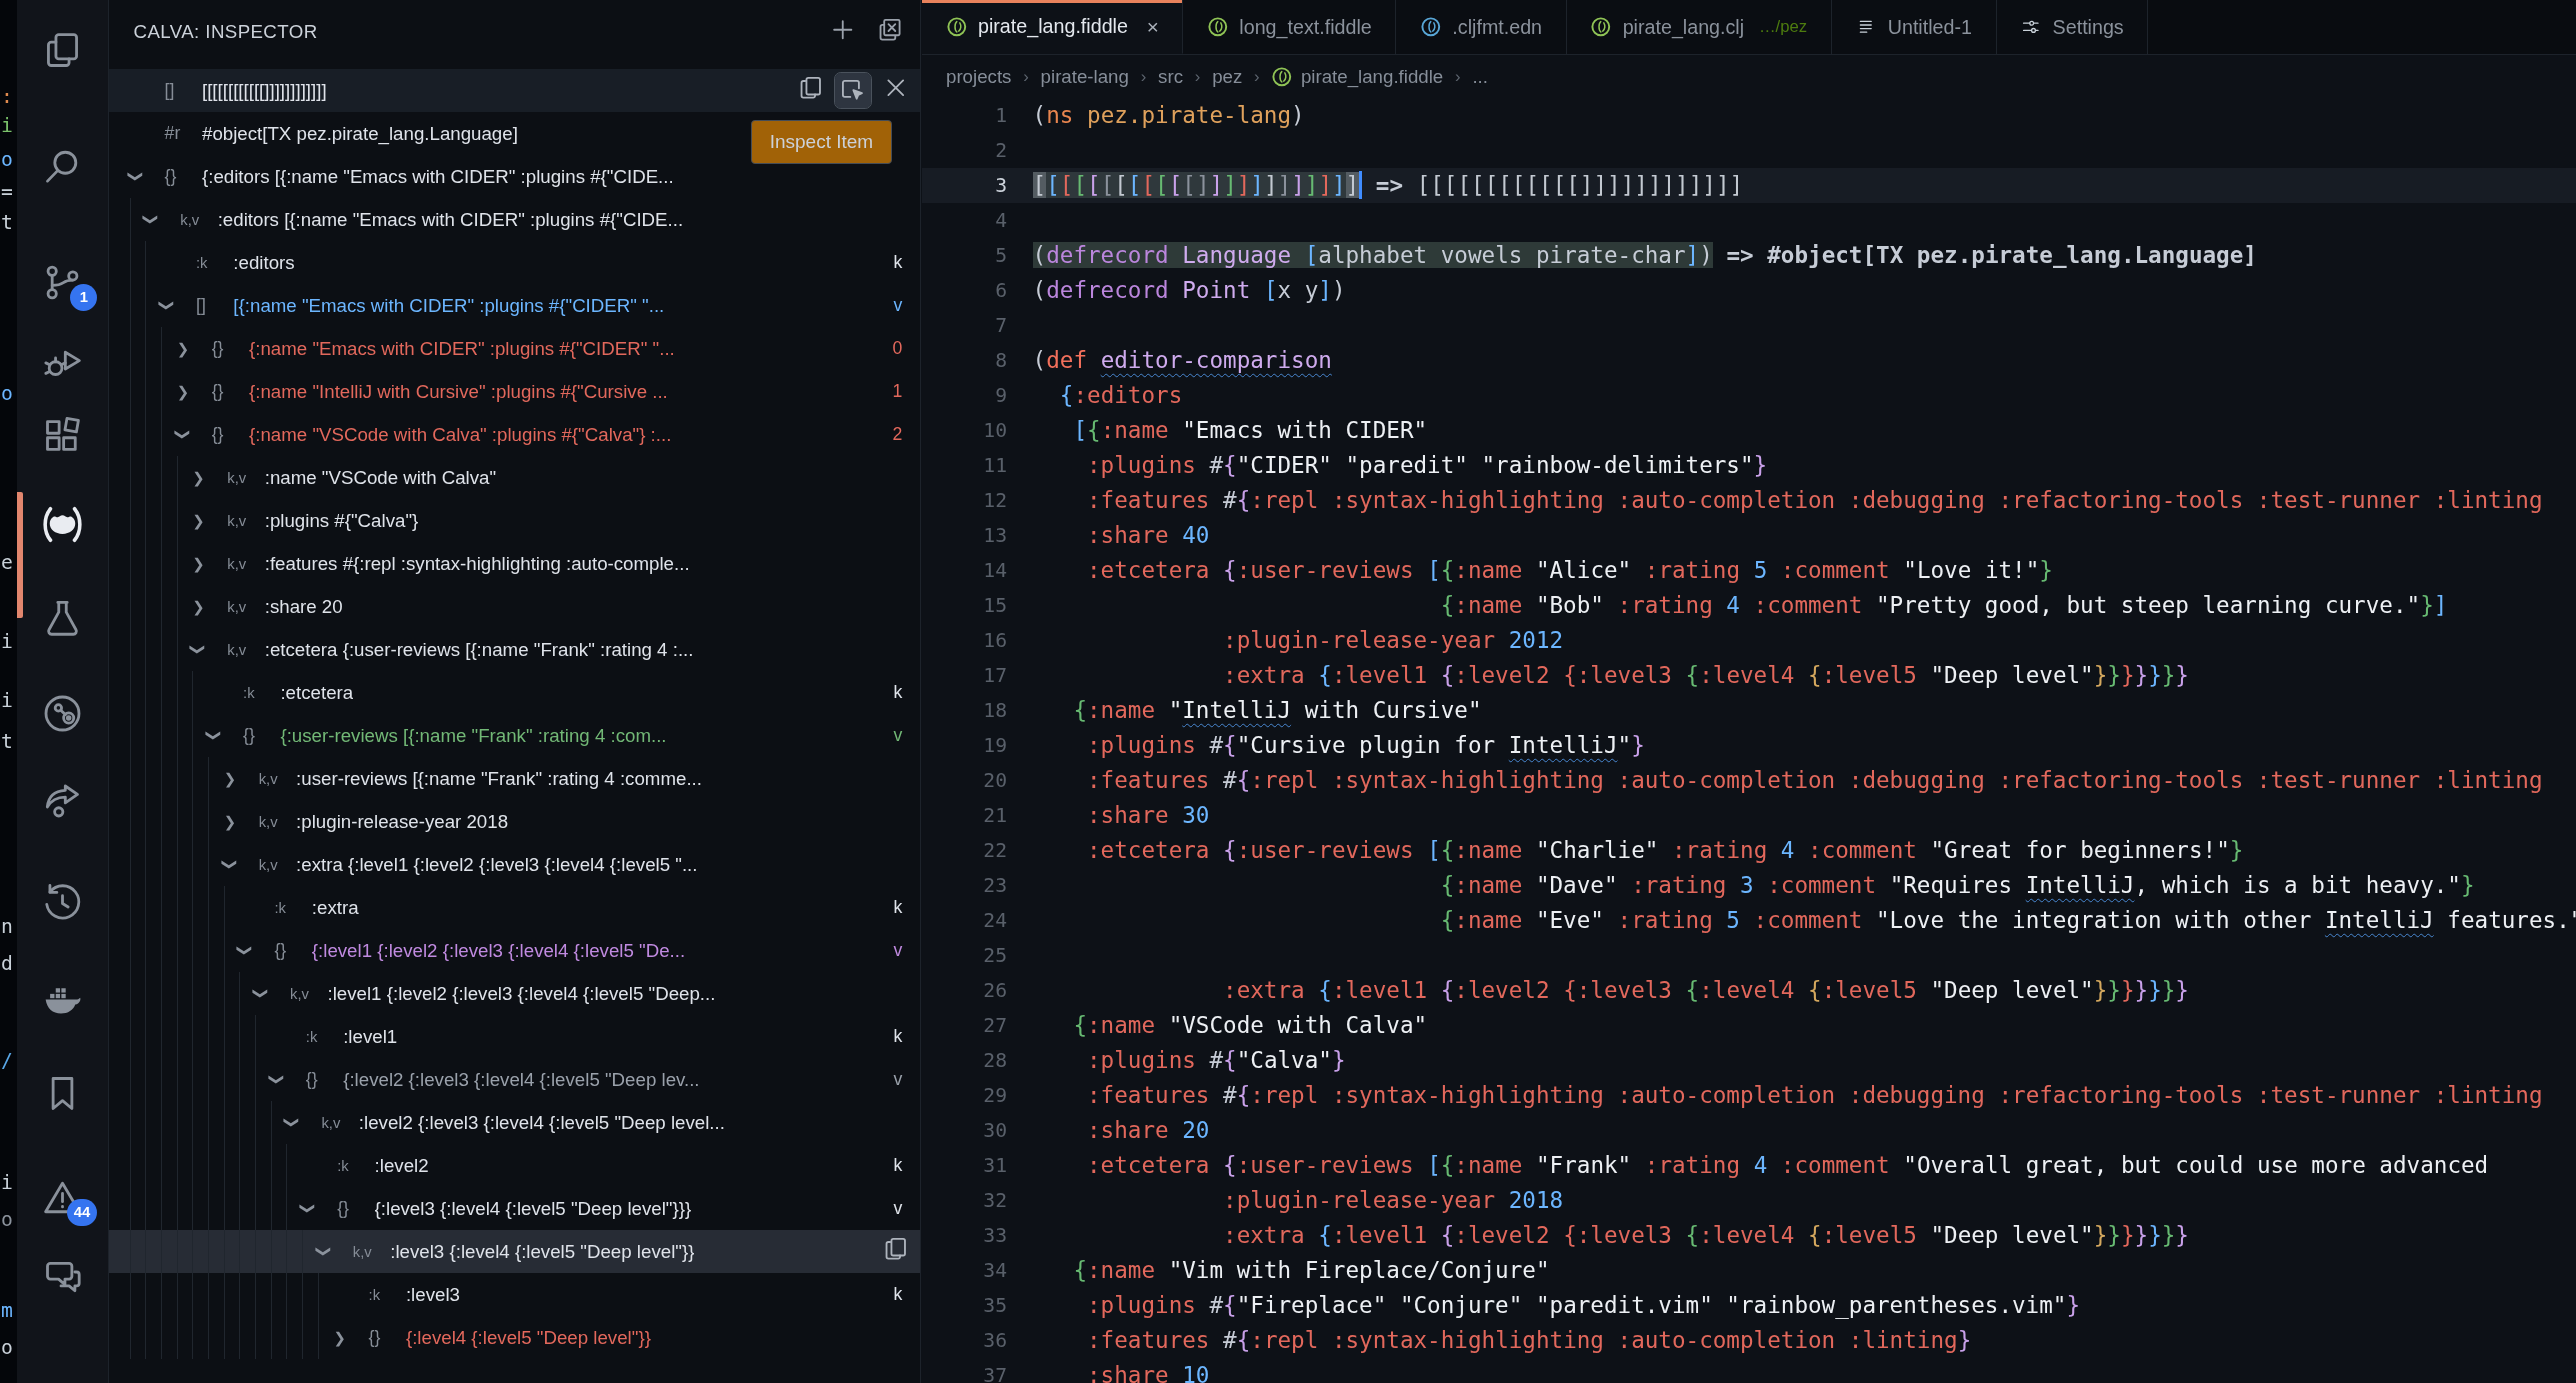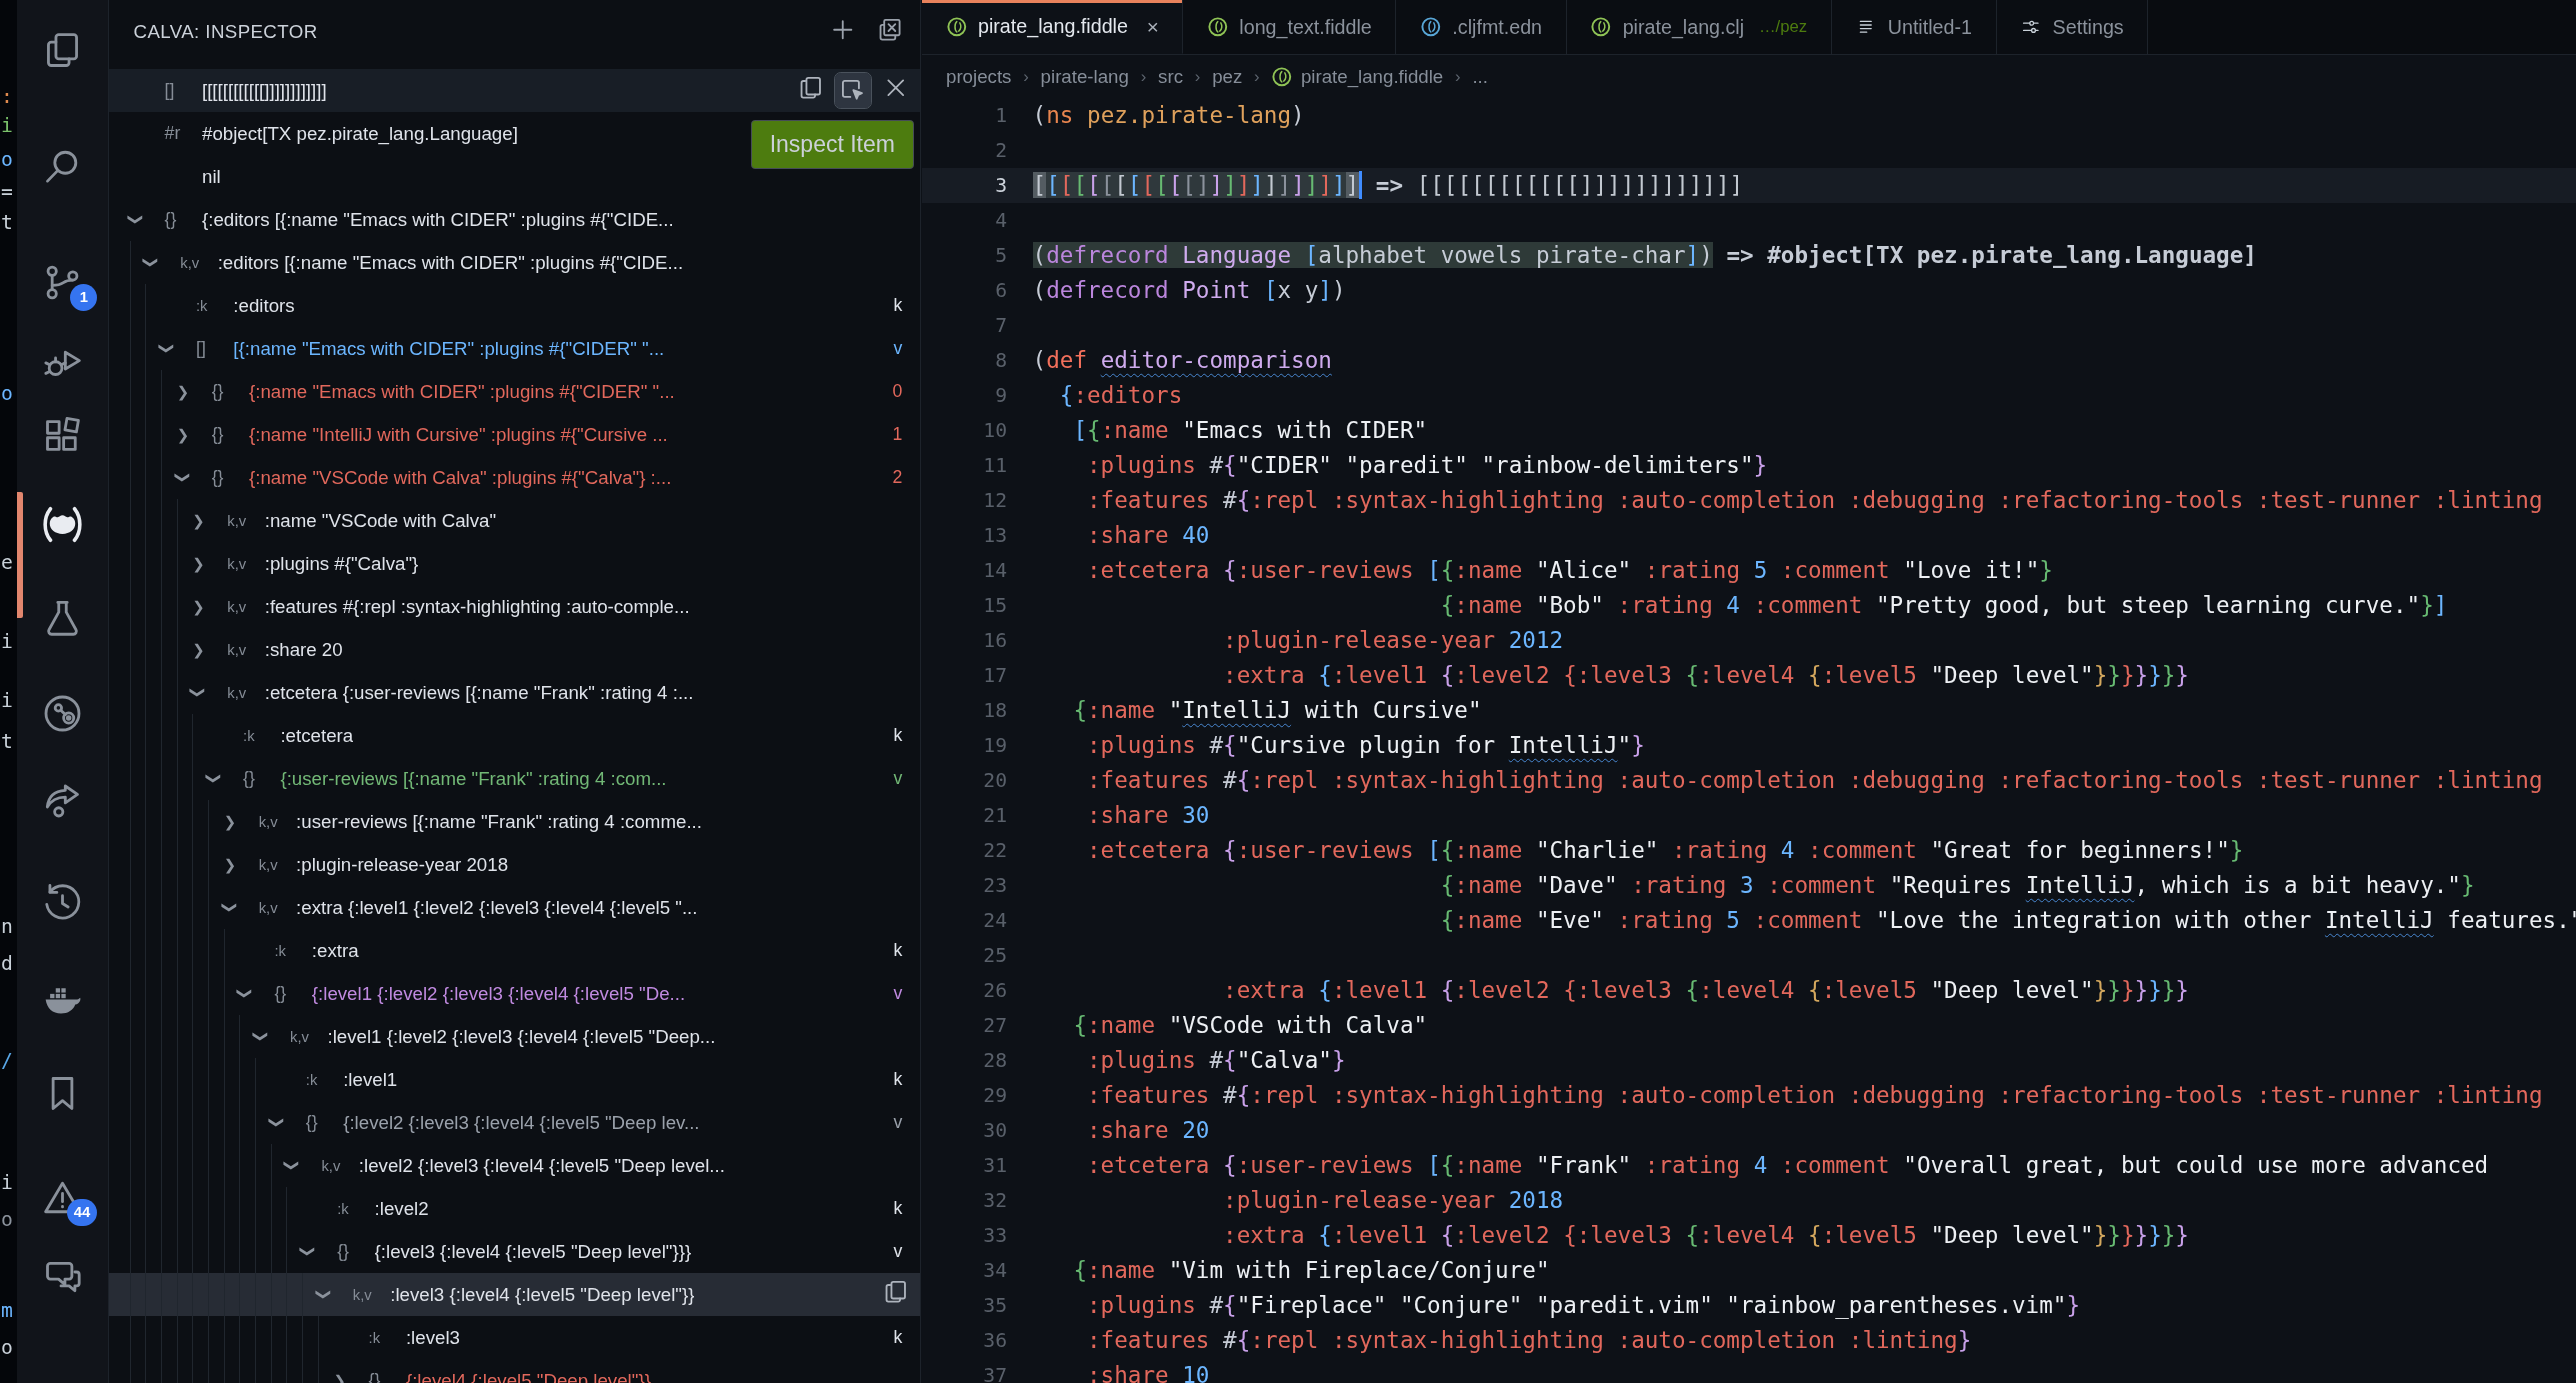--- a/index.html
+++ b/index.html
@@ -41,22 +41,22 @@
   .tbadge { flex:none; color:#868d97; font-size:14.8px; margin-right:11.8px; min-width:25.6px; }
   .tbadge.big { font-size:17.7px; }
   .tlabel { overflow:hidden; }
   .tmarker { margin-left:auto; padding-right:17.7px; font-size:17.7px; flex:none;}
   .row-actions { margin-left:auto; display:flex; align-items:center; gap:9.8px; padding-right:9.8px; color:#aeb4bd;}
   .row-actions svg { width:29.5px; height:29.5px; cursor:pointer; }
   .act-box { background:#2e3540; outline:1px solid #4a525c; border-radius:5.9px; padding:3px; display:flex;}
   .c-w { color:#dfe3ea; } .c-blue { color:#6cb6ff; } .c-red { color:#e2685c; }
   .c-green { color:#72b876; } .c-purple { color:#c08ae0; } .c-dim { color:#9aa1ab; }
 
-  .tooltip { position:absolute; left:751px; top:120px; z-index:60; background:#4d7c0f;
-    border:1px solid #454c56; color:#ccd1d9; font-size:23px; padding:9.8px 17.7px; border-radius:3.9px; }
+  .tooltip { position:absolute; left:751px; top:120px; z-index:60; background:#a16207;
+    border:1px solid #454c56; color:#ccd1d9; font-size:19px; padding:9.8px 17.7px; border-radius:3.9px; }
 
   
   .editor { position:absolute; left:922px; top:0; right:0; height:1383px; background:#0d1117; }
   .tabs { height:55px; background:#090c10; display:flex; border-bottom:1px solid #1d232b; }
   .tab { display:flex; align-items:center; gap:10.8px; padding:0 23.6px; font-size:19.7px;
     color:#8b929c; background:#0a0d12; border-right:1px solid #1d232b; position:relative; cursor:pointer; white-space:nowrap;}
   .tab.active { background:#0d1117; color:#e4e8ee; border-bottom:1px solid #0d1117;}
   .tab.active::before { content:""; position:absolute; left:0; right:0; top:0; height:3px; background:#e8825c; }
   .tab .suffix { color:#4d7c0f; font-size:16.7px; margin-left:4px;}
   .tab .closex { font-size:20.7px; color:#aab1ba; margin-left:7.9px; cursor:pointer;}
@@ -244,25 +244,20 @@
           </span>
           <span><svg viewBox="0 0 24 24" fill="none" stroke="currentColor" stroke-width="1.5" stroke-linecap="round" stroke-linejoin="round">
               <path d="M6 6l12 12M18 6 6 18"></path>
             </svg></span>
         </span>
       </div>
       <div class="trow">
         <span class="chev"></span>
         <span class="tbadge big">#r</span>
         <span class="tlabel c-w">#object[TX pez.pirate_lang.Language]</span>
-      </div>
-      <div class="trow">
-        <span class="chev"></span>
-        <span class="tbadge"></span>
-        <span class="tlabel c-w">nil</span>
       </div>
       <div class="trow">
         <span class="chev"><span class="g open">❯</span></span>
         <span class="tbadge big">{}</span>
         <span class="tlabel c-w">{:editors [{:name "Emacs with CIDER" :plugins #{"CIDE...</span>
       </div>
       <div class="trow">
         <span class="guide"></span>
         <span class="chev"><span class="g open">❯</span></span>
         <span class="tbadge">k,v</span>

